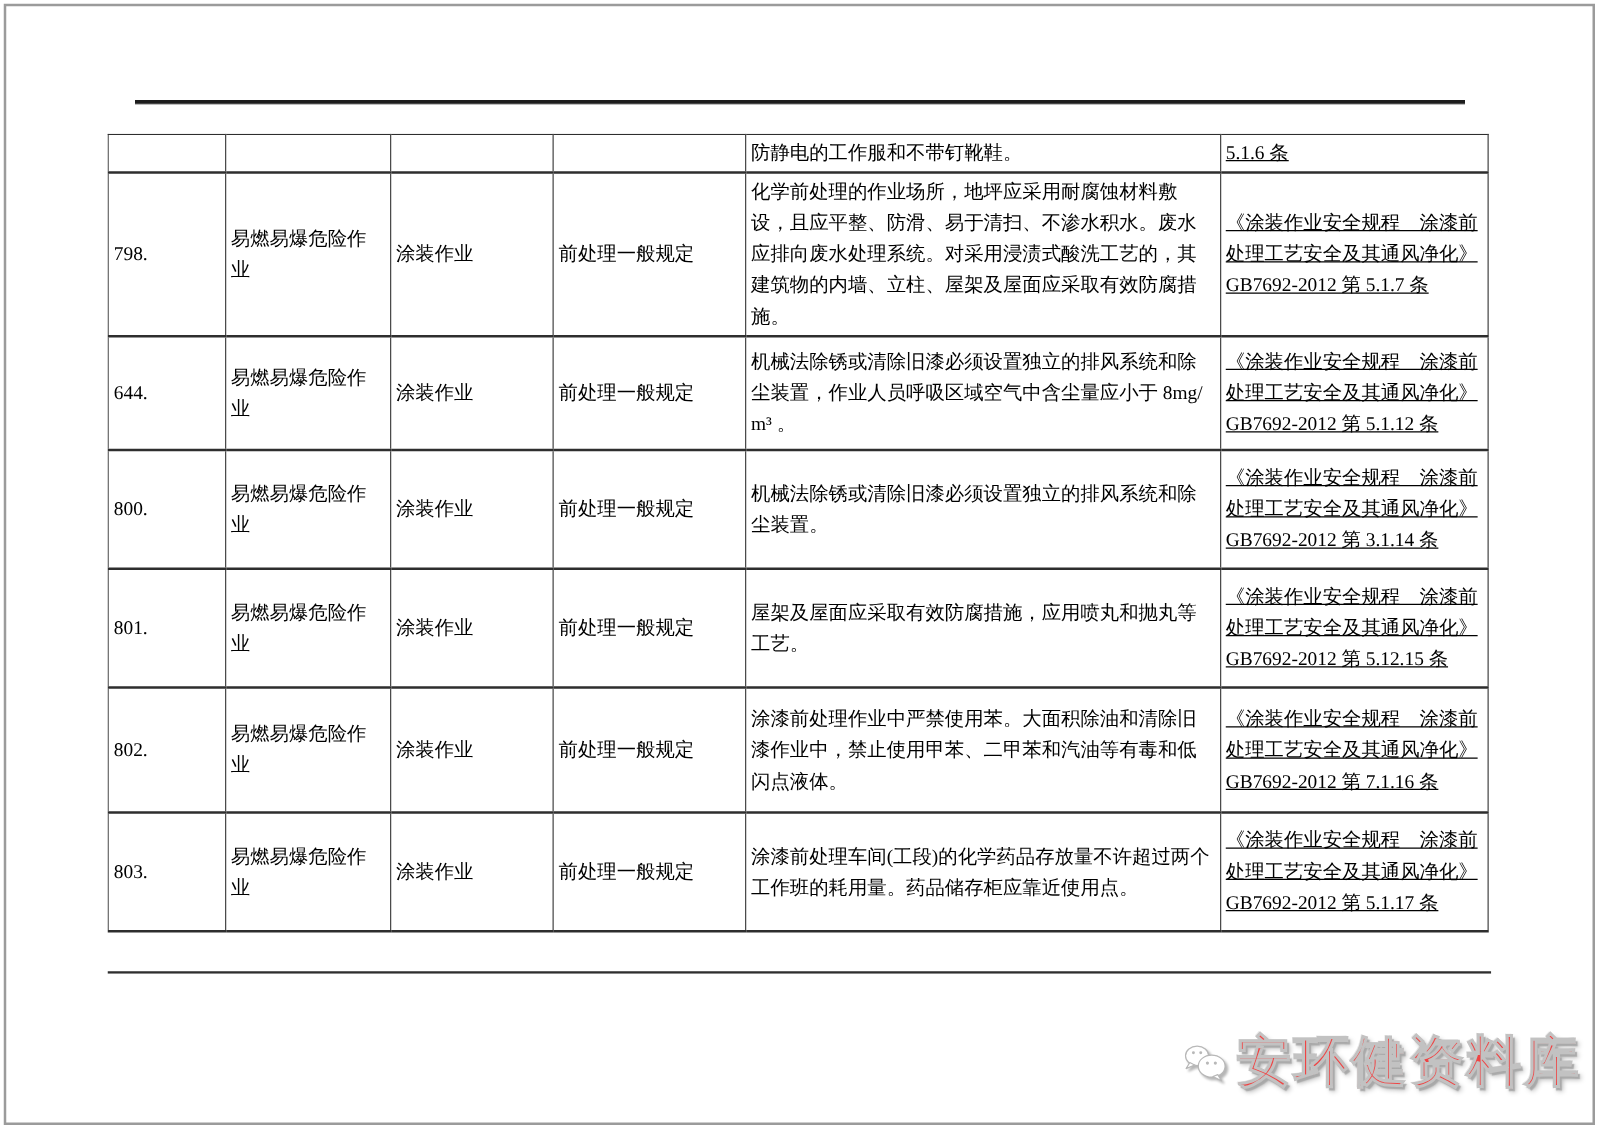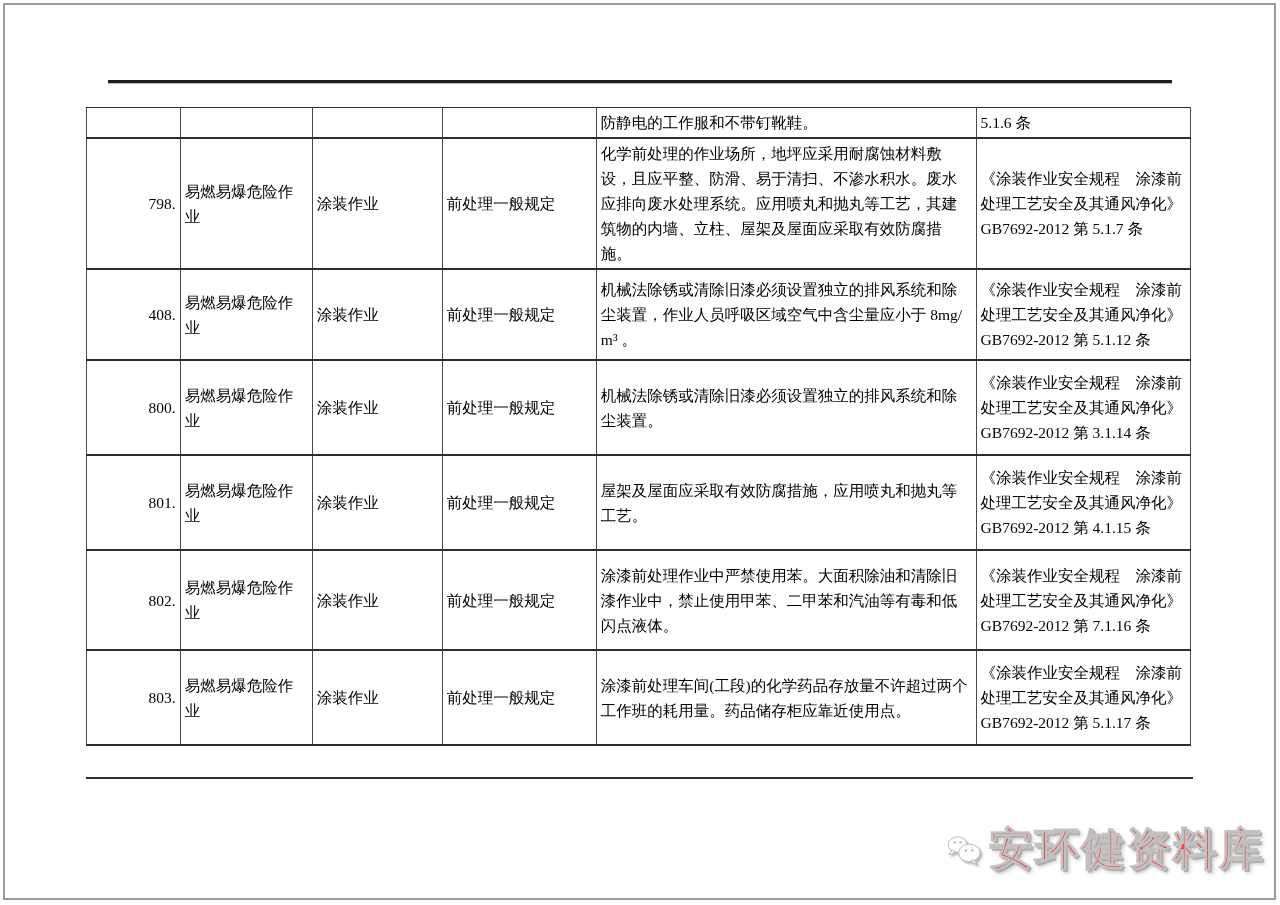--- a/index.html
+++ b/index.html
@@ -25,26 +25,26 @@
   table.doc-table{
     border-collapse:collapse;table-layout:fixed;width:1105px;
   }
   .doc-table td{
     border-left:1px solid #4a4a4a;border-right:1px solid #4a4a4a;
     border-top:2px solid #2e2e2e;border-bottom:2px solid #2e2e2e;
     vertical-align:middle;font-size:15.5px;line-height:25px;
     padding:2px 4px;word-break:break-all;overflow:hidden;
   }
   .doc-table tr:first-child td{border-top-width:1px;}
-  .c-no   {width:81px;text-align:right;margin-top:33px;}
+  .c-no   {width:81px;text-align:left;margin-top:33px;}
   .c-cat  {width:118px;}
   .c-job  {width:116px;padding-left:12px;}
   .c-item {width:139px;padding-left:12px;}
   .c-desc {width:356px;}
-  .c-basis{width:197px;line-height:22px;padding-left:7px;padding-right:5px;}
+  .c-basis{width:197px;line-height:22px;padding-left:7px;padding-right:5px;text-decoration:underline;}
   .watermark{
     position:absolute;left:945px;top:812px;width:320px;height:75px;
     display:flex;align-items:center;white-space:nowrap;
   }
   .wm-text{
     font-family:"Liberation Sans","DejaVu Sans",sans-serif;
     font-weight:bold;font-size:44px;letter-spacing:2px;color:#ef4444;
     -webkit-text-stroke:1px #c2c2c2;
     text-shadow:2px 2px 1px #a8a8a8, 3px 3px 4px #bdbdbd, -1px -1px 0 #e8e8e8;
   }
@@ -66,46 +66,46 @@
           <td class="c-job"></td>
           <td class="c-item"></td>
           <td class="c-desc">防静电的工作服和不带钉靴鞋。</td>
           <td class="c-basis">5.1.6 条</td>
         </tr>
         <tr style="height: 127px;">
           <td class="c-no">798.</td>
           <td class="c-cat">易燃易爆危险作业</td>
           <td class="c-job">涂装作业</td>
           <td class="c-item">前处理一般规定</td>
-          <td class="c-desc">化学前处理的作业场所，地坪应采用耐腐蚀材料敷设，且应平整、防滑、易于清扫、不渗水积水。废水应排向废水处理系统。应用喷丸和抛丸等工艺，其建筑物的内墙、立柱、屋架及屋面应采取有效防腐措施。</td>
+          <td class="c-desc">化学前处理的作业场所，地坪应采用耐腐蚀材料敷设，且应平整、防滑、易于清扫、不渗水积水。废水应排向废水处理系统。对采用浸渍式酸洗工艺的，其建筑物的内墙、立柱、屋架及屋面应采取有效防腐措施。</td>
           <td class="c-basis">《涂装作业安全规程　涂漆前处理工艺安全及其通风净化》GB7692-2012 第 5.1.7 条</td>
         </tr>
         <tr style="height: 91px;">
-          <td class="c-no">408.</td>
+          <td class="c-no">644.</td>
           <td class="c-cat">易燃易爆危险作业</td>
           <td class="c-job">涂装作业</td>
           <td class="c-item">前处理一般规定</td>
           <td class="c-desc">机械法除锈或清除旧漆必须设置独立的排风系统和除尘装置，作业人员呼吸区域空气中含尘量应小于 8mg/m³ 。</td>
           <td class="c-basis">《涂装作业安全规程　涂漆前处理工艺安全及其通风净化》GB7692-2012 第 5.1.12 条</td>
         </tr>
         <tr style="height: 95px;">
           <td class="c-no">800.</td>
           <td class="c-cat">易燃易爆危险作业</td>
           <td class="c-job">涂装作业</td>
           <td class="c-item">前处理一般规定</td>
           <td class="c-desc">机械法除锈或清除旧漆必须设置独立的排风系统和除尘装置。</td>
           <td class="c-basis">《涂装作业安全规程　涂漆前处理工艺安全及其通风净化》GB7692-2012 第 3.1.14 条</td>
         </tr>
         <tr style="height: 95px;">
           <td class="c-no">801.</td>
           <td class="c-cat">易燃易爆危险作业</td>
           <td class="c-job">涂装作业</td>
           <td class="c-item">前处理一般规定</td>
           <td class="c-desc">屋架及屋面应采取有效防腐措施，应用喷丸和抛丸等工艺。</td>
-          <td class="c-basis">《涂装作业安全规程　涂漆前处理工艺安全及其通风净化》GB7692-2012 第 4.1.15 条</td>
+          <td class="c-basis">《涂装作业安全规程　涂漆前处理工艺安全及其通风净化》GB7692-2012 第 5.12.15 条</td>
         </tr>
         <tr style="height: 100px;">
           <td class="c-no">802.</td>
           <td class="c-cat">易燃易爆危险作业</td>
           <td class="c-job">涂装作业</td>
           <td class="c-item">前处理一般规定</td>
           <td class="c-desc">涂漆前处理作业中严禁使用苯。大面积除油和清除旧漆作业中，禁止使用甲苯、二甲苯和汽油等有毒和低闪点液体。</td>
           <td class="c-basis">《涂装作业安全规程　涂漆前处理工艺安全及其通风净化》GB7692-2012 第 7.1.16 条</td>
         </tr>
         <tr style="height: 95px;">

